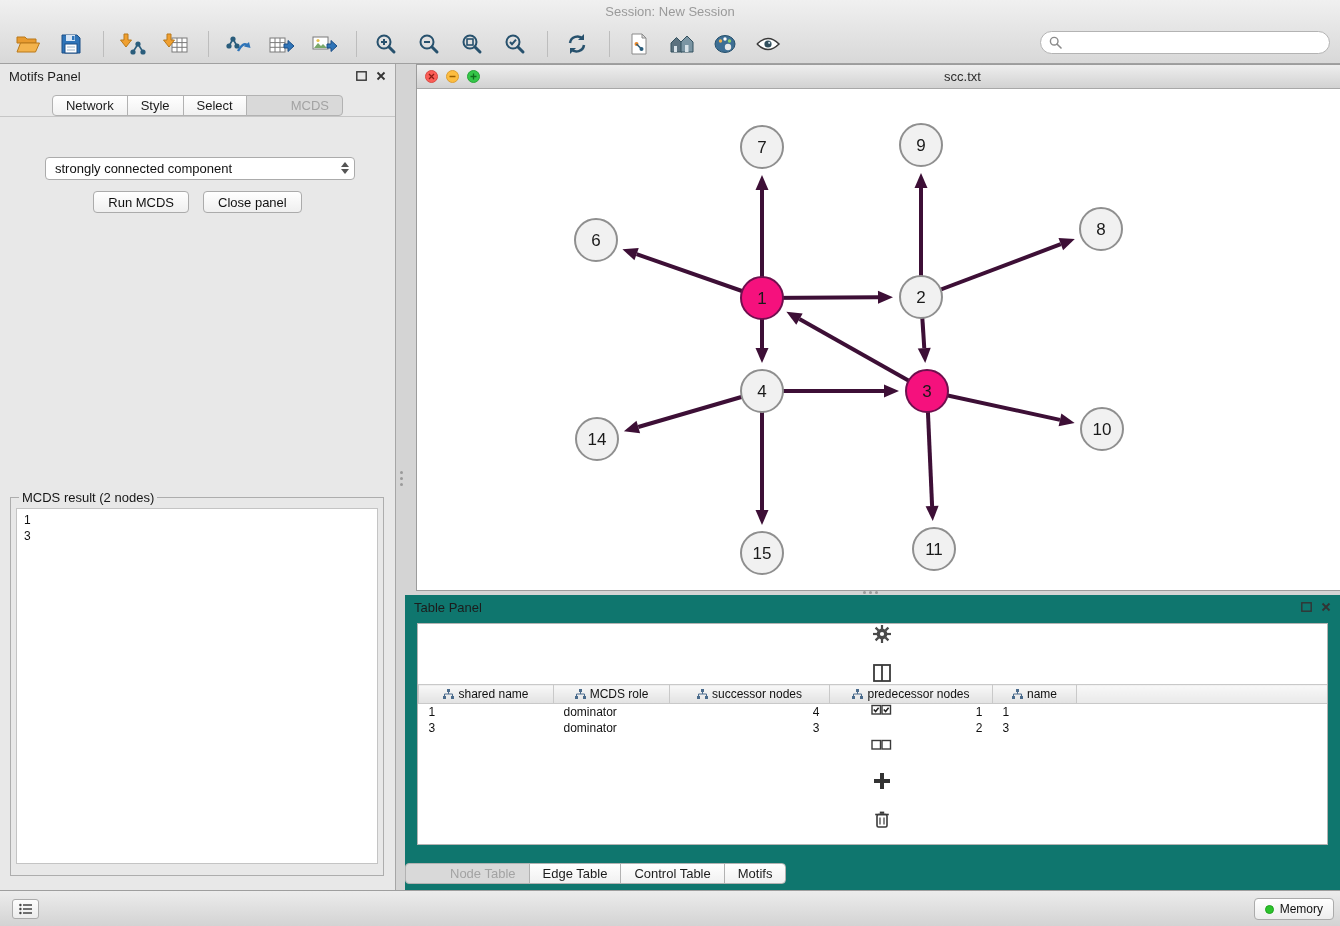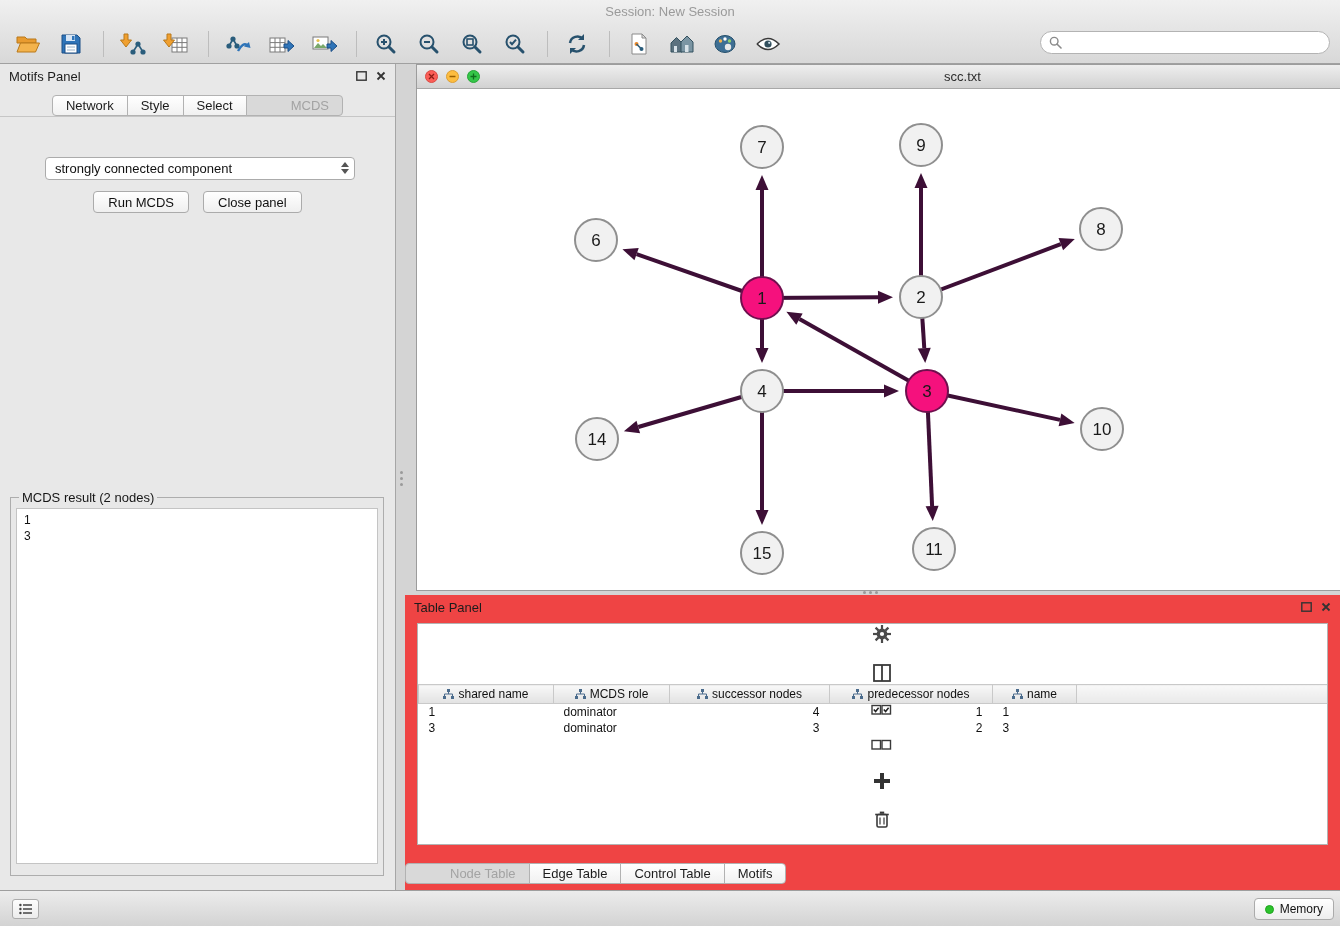--- a/index.html
+++ b/index.html
@@ -60,21 +60,21 @@
                   border-bottom:1px solid #a8a8a8; }
   .traffic { position:absolute; left:8px; top:5px; display:flex; gap:8px; }
   .tl { width:13px; height:13px; border-radius:50%; display:flex; align-items:center; justify-content:center; }
   .tl.red { background:#fb5e57; border:1px solid #da4a43; }
   .tl.yellow { background:#fdbd40; border:1px solid #dd9f33; }
   .tl.green { background:#35c649; border:1px solid #27a637; }
   .net-title { display:block; text-align:center; line-height:23px; font-size:13px; color:#2c2c2c; }
   #network-svg { position:absolute; left:0; top:24px; }
 
   
-  .table-panel { position:absolute; left:405px; top:595px; width:935px; height:295px; background:#ef4444; }
+  .table-panel { position:absolute; left:405px; top:595px; width:935px; height:295px; background:#0f766e; }
   .table-container { position:absolute; left:12px; top:28px; width:911px; height:222px;
                      background:#fff; border:1px solid #b3b3b3; overflow:hidden; }
   .table-toolbar { height:60px; display:flex; align-items:center; gap:19px; padding-left:18px; background:#fff;flex-direction:column; }
   .ttbtn { border:none; background:transparent; display:flex; align-items:center; justify-content:center; padding:0; }
   .fx { font-family:"Liberation Serif", serif; font-style:italic; font-size:17px; color:#a8a8a8; }
   table.node-table { border-collapse:collapse; width:100%; table-layout:fixed; }
   table.node-table th { height:19px; font-weight:normal; font-size:12px; color:#111;
         background:linear-gradient(#f8f8f8,#e2e2e2); border:1px solid #c9c9c9; text-align:center; padding:0 2px;
         white-space:nowrap; overflow:hidden; }
   table.node-table th.filler { background:linear-gradient(#f8f8f8,#e9e9e9); border-left:none; }

